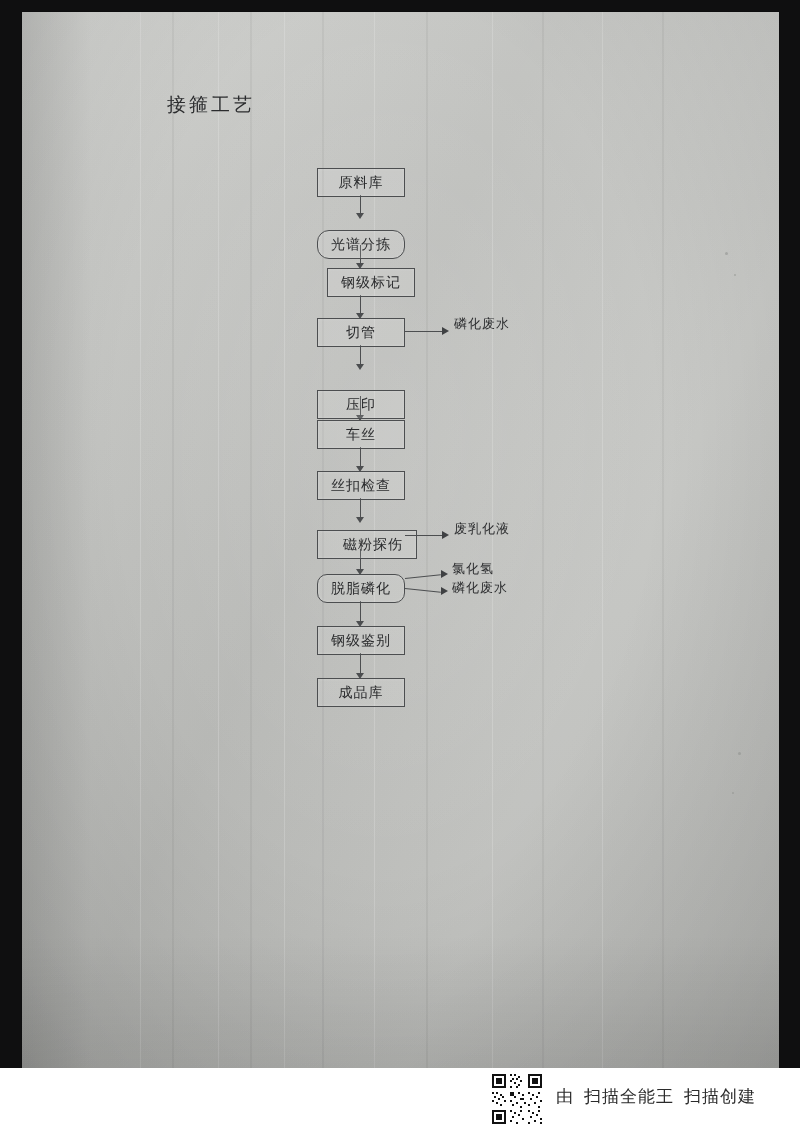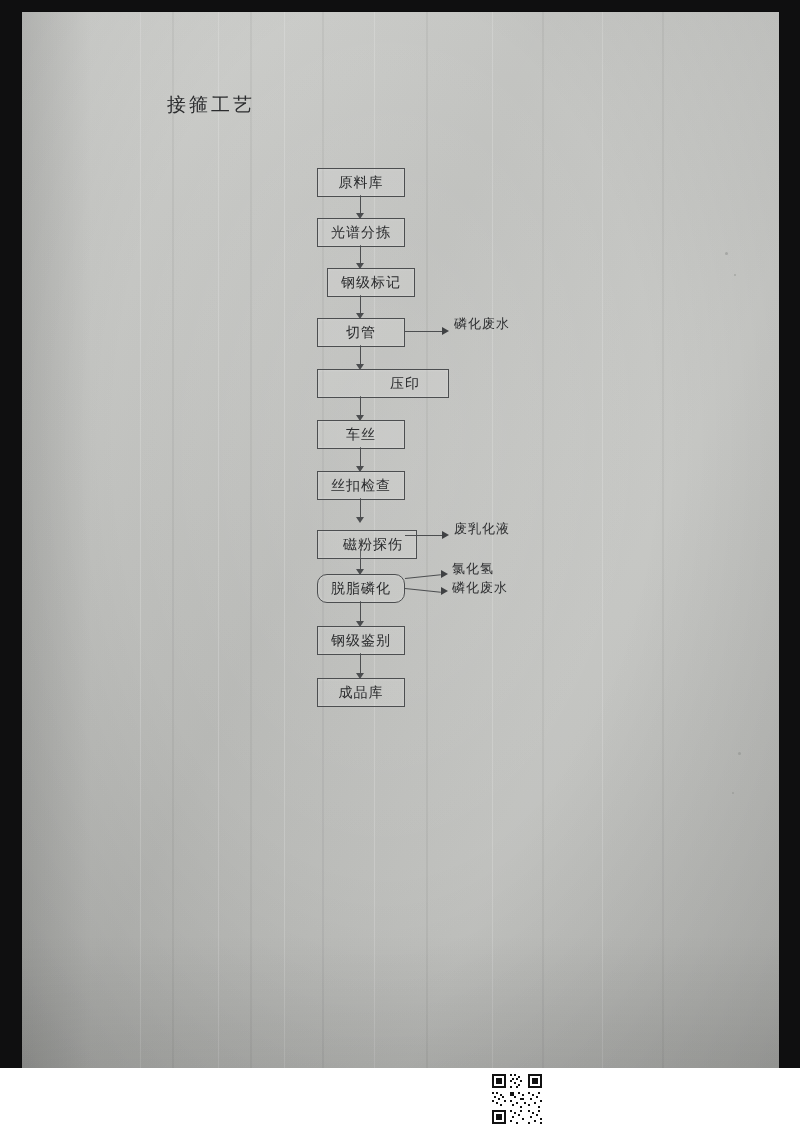--- a/index.html
+++ b/index.html
@@ -154,30 +154,30 @@
 
       <div class="conn" style="left:338px;top:589px;height:24px;"></div>
       <div class="arrowdown" style="left:334px;top:609px;"></div>
 
       <div class="conn" style="left:338px;top:641px;height:24px;"></div>
       <div class="arrowdown" style="left:334px;top:661px;"></div>
 
       <div class="node" style="left:295px;top:156px;">
         <span>原料库</span>
       </div>
-      <div class="node" style="left:295px;top:206px;">
+      <div class="node" style="left:295px;top:218px;border-radius:12px;">
         <span>光谱分拣</span>
       </div>
       <div class="node" style="left:295px;top:256px;margin-left:10px;">
         <span>钢级标记</span>
       </div>
       <div class="node" style="left:295px;top:306px;">
         <span>切管</span>
       </div>
-      <div class="node" style="left:295px;top:357px;padding-left:44px;">
+      <div class="node" style="left:295px;top:378px;">
         <span>压印</span>
       </div>
       <div class="node" style="left:295px;top:408px;">
         <span>车丝</span>
       </div>
       <div class="node" style="left:295px;top:459px;">
         <span>丝扣检查</span>
       </div>
       <div class="node" style="left:295px;top:518px;padding-left:12px;">
         <span>磁粉探伤</span>
@@ -286,14 +286,17 @@
           <rect x="20" y="22" width="1" height="1"></rect>
         <rect x="23" y="21" width="1" height="1"></rect>
           <rect x="25" y="23" width="1" height="1"></rect>
         <rect x="19" y="25" width="1" height="1"></rect>
           <rect x="22" y="24" width="1" height="1"></rect>
         <rect x="25" y="25" width="1" height="1"></rect>
       </g>
     </svg>
   </div>
 
+  <div class="foot-text">
+    <span>由</span><span class="sep"></span><span>扫描全能王</span><span class="sep"></span><span>扫描创建</span>
+  </div>
 
 </div>
 
 </body></html>

